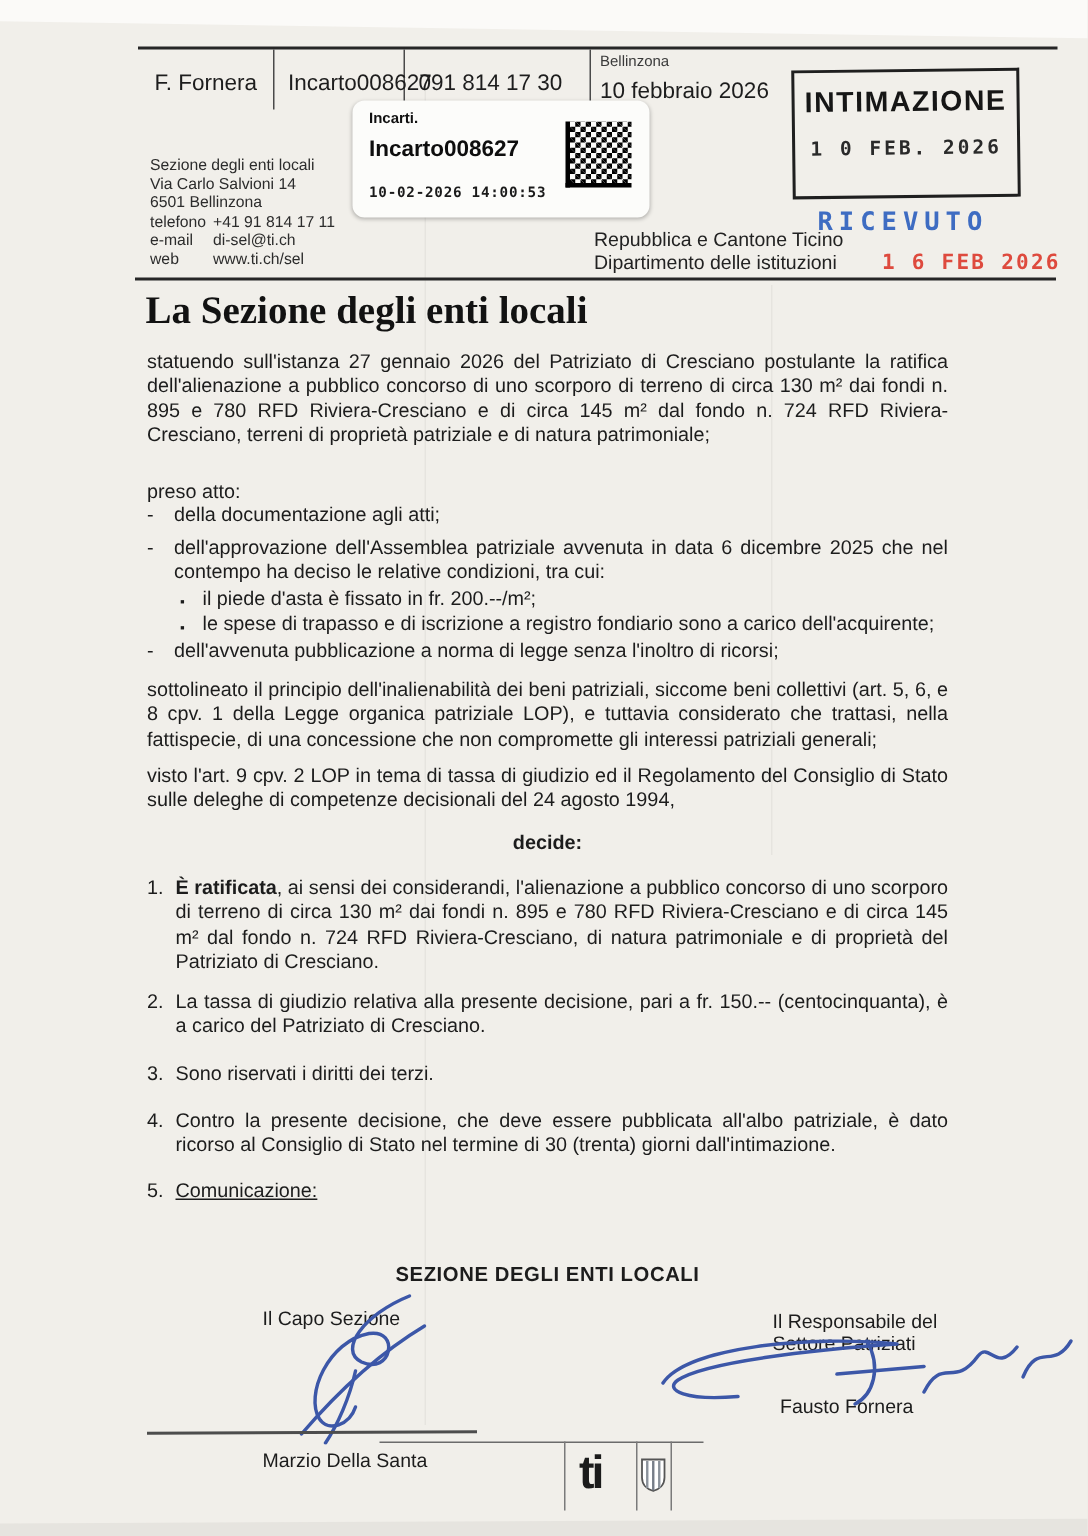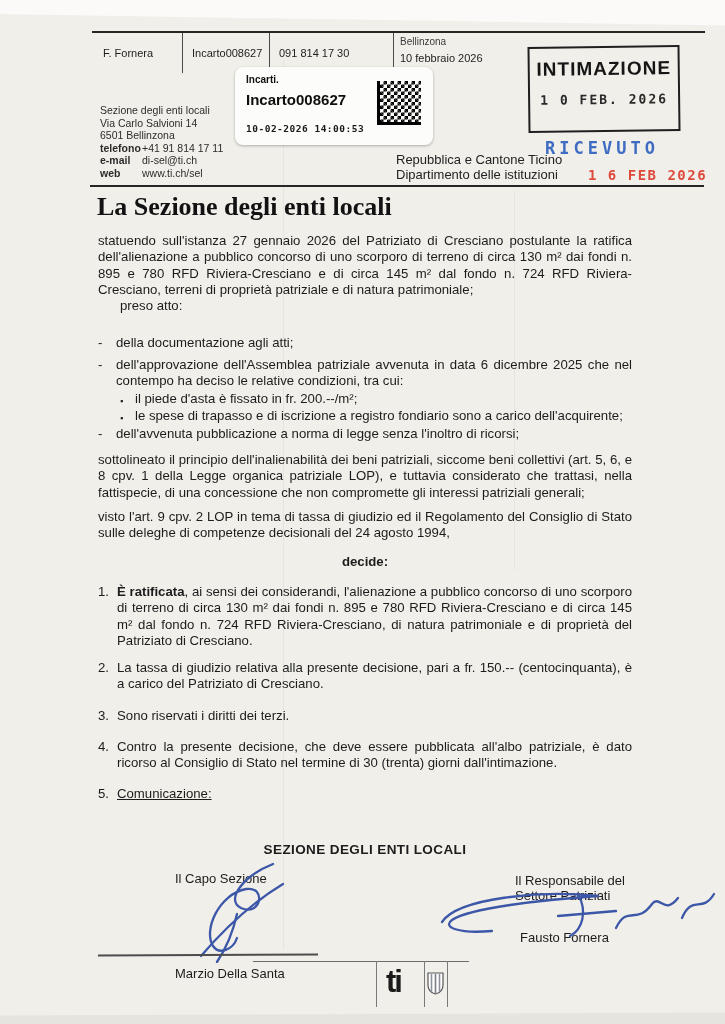--- a/index.html
+++ b/index.html
@@ -8,21 +8,21 @@
   .page { position:relative; width:725px; height:1024px; background:#f1efea; overflow:hidden; }
 
   .abs { position:absolute; }
   .edge-top { top:-22px; left:-20px; width:790px; height:42px; background:#fbfaf8; transform:rotate(0.9deg); }
   .edge-bottom { bottom:-10px; left:-10px; width:760px; height:20px; background:#e6e4df; transform:rotate(-0.25deg); }
   .crease { background:rgba(0,0,0,0.045); }
 
   .hrule { background:#262626; }
   .vline { background:#4a4a4a; width:1px; }
 
-  .hdr-cell { font-size:11px; color:#1d1d1d; }
+  .hdr-cell { font-size:15px; color:#1d1d1d; }
   .hdr-small { font-size:10px; color:#3a3a3a; }
 
   .stamp-box { border:2.5px solid #1f1f1f; width:152px; height:86px; transform:rotate(-0.7deg);
                text-align:center; padding-top:10px; }
   .stamp-title { font-size:19px; font-weight:bold; letter-spacing:1px; color:#161616; }
   .stamp-date { font-family:"DejaVu Sans Mono", monospace; font-size:13px; font-weight:bold;
                 letter-spacing:2px; color:#2a2a2a; margin-top:12px; }
 
   .sticker { background:#fcfcfa; border-radius:8px; width:198px; height:78px;
              box-shadow:0 1px 3px rgba(0,0,0,0.28); }
@@ -32,21 +32,21 @@
                 letter-spacing:0.5px; color:#1a1a1a; font-family:"DejaVu Sans Mono", monospace; }
   .barcode { position:absolute; left:142px; top:14px; width:44px; height:44px;
     border-left:3px solid #000; border-bottom:3px solid #000;
     background-image:
       linear-gradient(45deg,#000 25%,transparent 25%,transparent 75%,#000 75%),
       linear-gradient(45deg,#000 25%,transparent 25%,transparent 75%,#000 75%);
     background-size:7px 7px; background-position:0 0,3.5px 3.5px; }
 
   .sender { font-size:10.5px; line-height:12.6px; color:#2c2c2c; }
   .sender .row { display:flex; }
-  .sender .lbl { width:42px;font-weight:bold; }
+  .sender .lbl { width:42px; }
 
   .canton { font-size:13px; line-height:15px; color:#222; }
 
   .ricevuto { font-size:17px; font-weight:bold; letter-spacing:4px; color:#3e6cc2;
               font-family:"DejaVu Sans Mono", monospace; }
   .ricevuto-date { font-size:14px; font-weight:bold; letter-spacing:1.5px; color:#de4a3e;
                    font-family:"DejaVu Sans Mono", monospace; }
 
   .doc-title { font-family:"Liberation Serif", serif; font-size:26px; font-weight:bold; color:#121212; }
 
@@ -126,21 +126,21 @@
   </div>
 
   <div class="abs ricevuto" style="left:545px; top:138px;">RICEVUTO</div>
   <div class="abs ricevuto-date" style="left:588px; top:167px;">1 6 FEB 2026</div>
 
   <div class="abs hrule" style="left:90px; top:185px; width:614px; height:2px;"></div>
   <div class="abs doc-title" style="left:97px; top:192px;">La Sezione degli enti locali</div>
 
   <div class="abs par" style="top:233px;">statuendo sull'istanza 27 gennaio 2026 del Patriziato di Cresciano postulante la ratifica dell'alienazione a pubblico concorso di uno scorporo di terreno di circa 130 m² dai fondi n. 895 e 780 RFD Riviera-Cresciano e di circa 145 m² dal fondo n. 724 RFD Riviera-Cresciano, terreni di proprietà patriziale e di natura patrimoniale;</div>
 
-  <div class="abs par" style="top:298px;margin-left:22px;">preso atto:</div>
+  <div class="abs par" style="top:320px;">preso atto:</div>
 
   <div class="abs par lst" style="top:335px;">
     <span class="marker">-</span>
     <span>della documentazione agli atti;</span>
   </div>
   <div class="abs par lst" style="top:357px;">
     <span class="marker">-</span>
     <span>dell'approvazione dell'Assemblea patriziale avvenuta in data 6 dicembre 2025 che nel contempo ha deciso le relative condizioni, tra cui:</span>
   </div>
   <div class="abs par lst sub" style="top:391px;">

